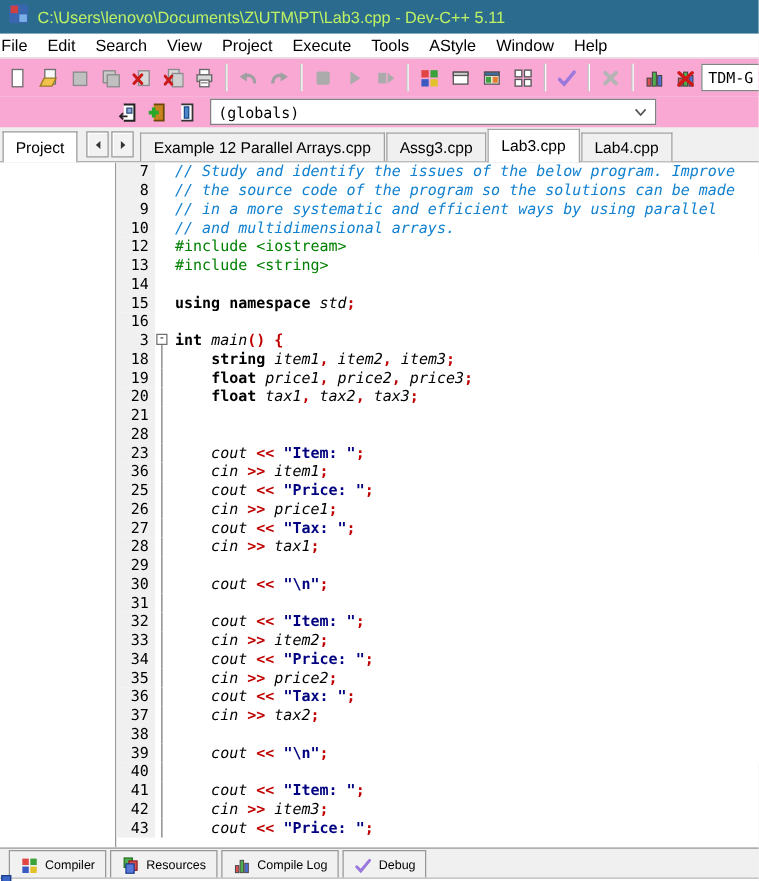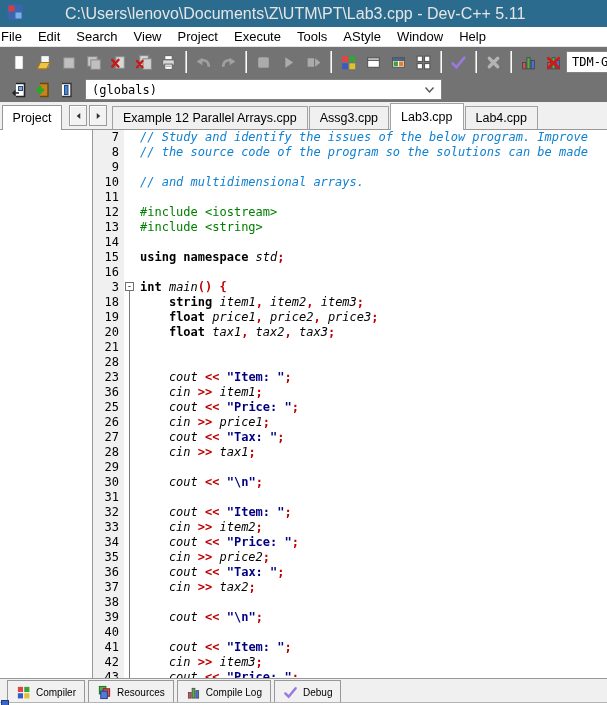--- a/index.html
+++ b/index.html
@@ -3,29 +3,29 @@
 <meta charset="utf-8">
 <style>
   html,body{margin:0;padding:0;}
   body{width:607px;height:705px;overflow:hidden;background:#f0f0f0;
        font-family:"Liberation Sans",sans-serif;-webkit-font-smoothing:antialiased;}
   .window{width:607px;height:705px;display:flex;flex-direction:column;}
 
   
   .titlebar{height:27px;background:#2b6b8d;display:flex;align-items:center;padding-left:7px;gap:7px;flex-shrink:0;}
   .titlebar svg{width:16px;height:16px;}
-  .title{color:#e5e5e5;font-size:16px;white-space:nowrap;margin-left:35px;}
+  .title{color:#bef264;font-size:13px;white-space:nowrap;}
 
   
   .menubar{height:19px;background:#fff;display:flex;align-items:center;font-size:13px;color:#000;flex-shrink:0;}
   .menu-item{padding:0 8px;height:100%;display:flex;align-items:center;}
   .menu-item:first-child{padding-left:1px;}
 
   
-  .toolbar{display:flex;align-items:center;background:#737373;flex-shrink:0;overflow:hidden;}
+  .toolbar{display:flex;align-items:center;background:#f9a8d4;flex-shrink:0;overflow:hidden;justify-content:center;}
   .tb1{height:30px;border-top:1px solid #e6e6e6;}
   .tb2{height:25px;}
   .tbgroups{display:flex;align-items:center;height:100%;padding-left:6px;}
   .tbtn{width:25px;height:24px;display:flex;align-items:center;justify-content:center;flex-shrink:0;}
   .tbtn svg{width:17px;height:17px;}
   .tb2 .tbtn{width:24px;height:21px;}
   .tb2 .tbtn svg{width:16px;height:16px;}
   .sep{width:1px;height:22px;background:#c2c2c2;border-right:1px solid #fbfbfb;margin:0 4px;flex-shrink:0;}
   .combo{background:#fff;border:1px solid #828282;display:flex;align-items:center;
          font-family:"DejaVu Sans Mono",monospace;font-size:12px;color:#000;}
@@ -309,30 +309,26 @@
             <div class="code"><span class="cm">// Study and identify the issues of the below program. Improve</span></div>
           </div>
           <div class="row">
             <div class="lnum">8</div>
             <div class="fold"></div>
             <div class="code"><span class="cm">// the source code of the program so the solutions can be made</span></div>
           </div>
           <div class="row">
             <div class="lnum">9</div>
             <div class="fold"></div>
+            <div class="code"><span class="cm">// in a more systematic and efficient ways by using parallel</span></div>
           </div>
           <div class="row">
             <div class="lnum">10</div>
             <div class="fold"></div>
             <div class="code"><span class="cm">// and multidimensional arrays.</span></div>
-          </div>
-          <div class="row">
-            <div class="lnum">11</div>
-            <div class="fold"></div>
-            <div class="code"></div>
           </div>
           <div class="row">
             <div class="lnum">12</div>
             <div class="fold"></div>
             <div class="code"><span class="pp">#include &lt;iostream&gt;</span></div>
           </div>
           <div class="row">
             <div class="lnum">13</div>
             <div class="fold"></div>
             <div class="code"><span class="pp">#include &lt;string&gt;</span></div>

